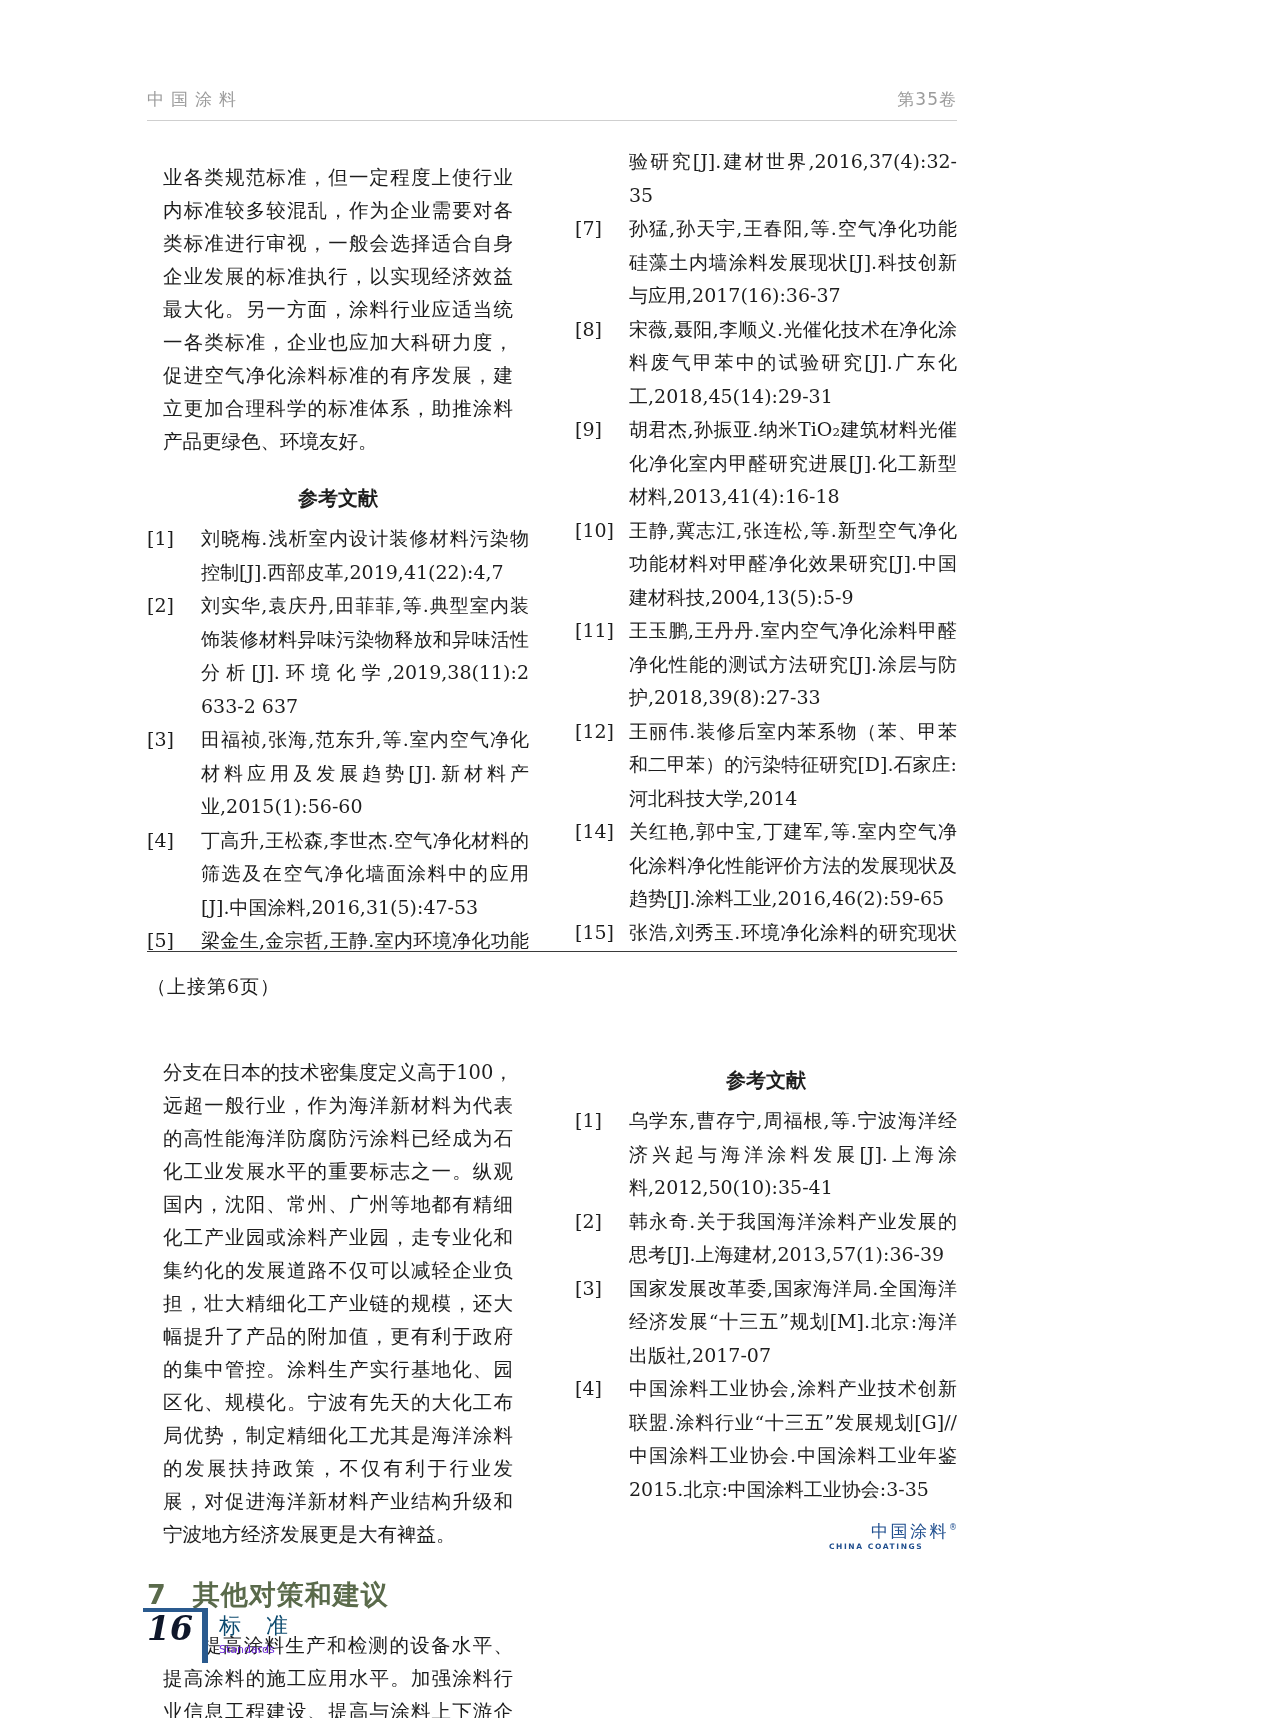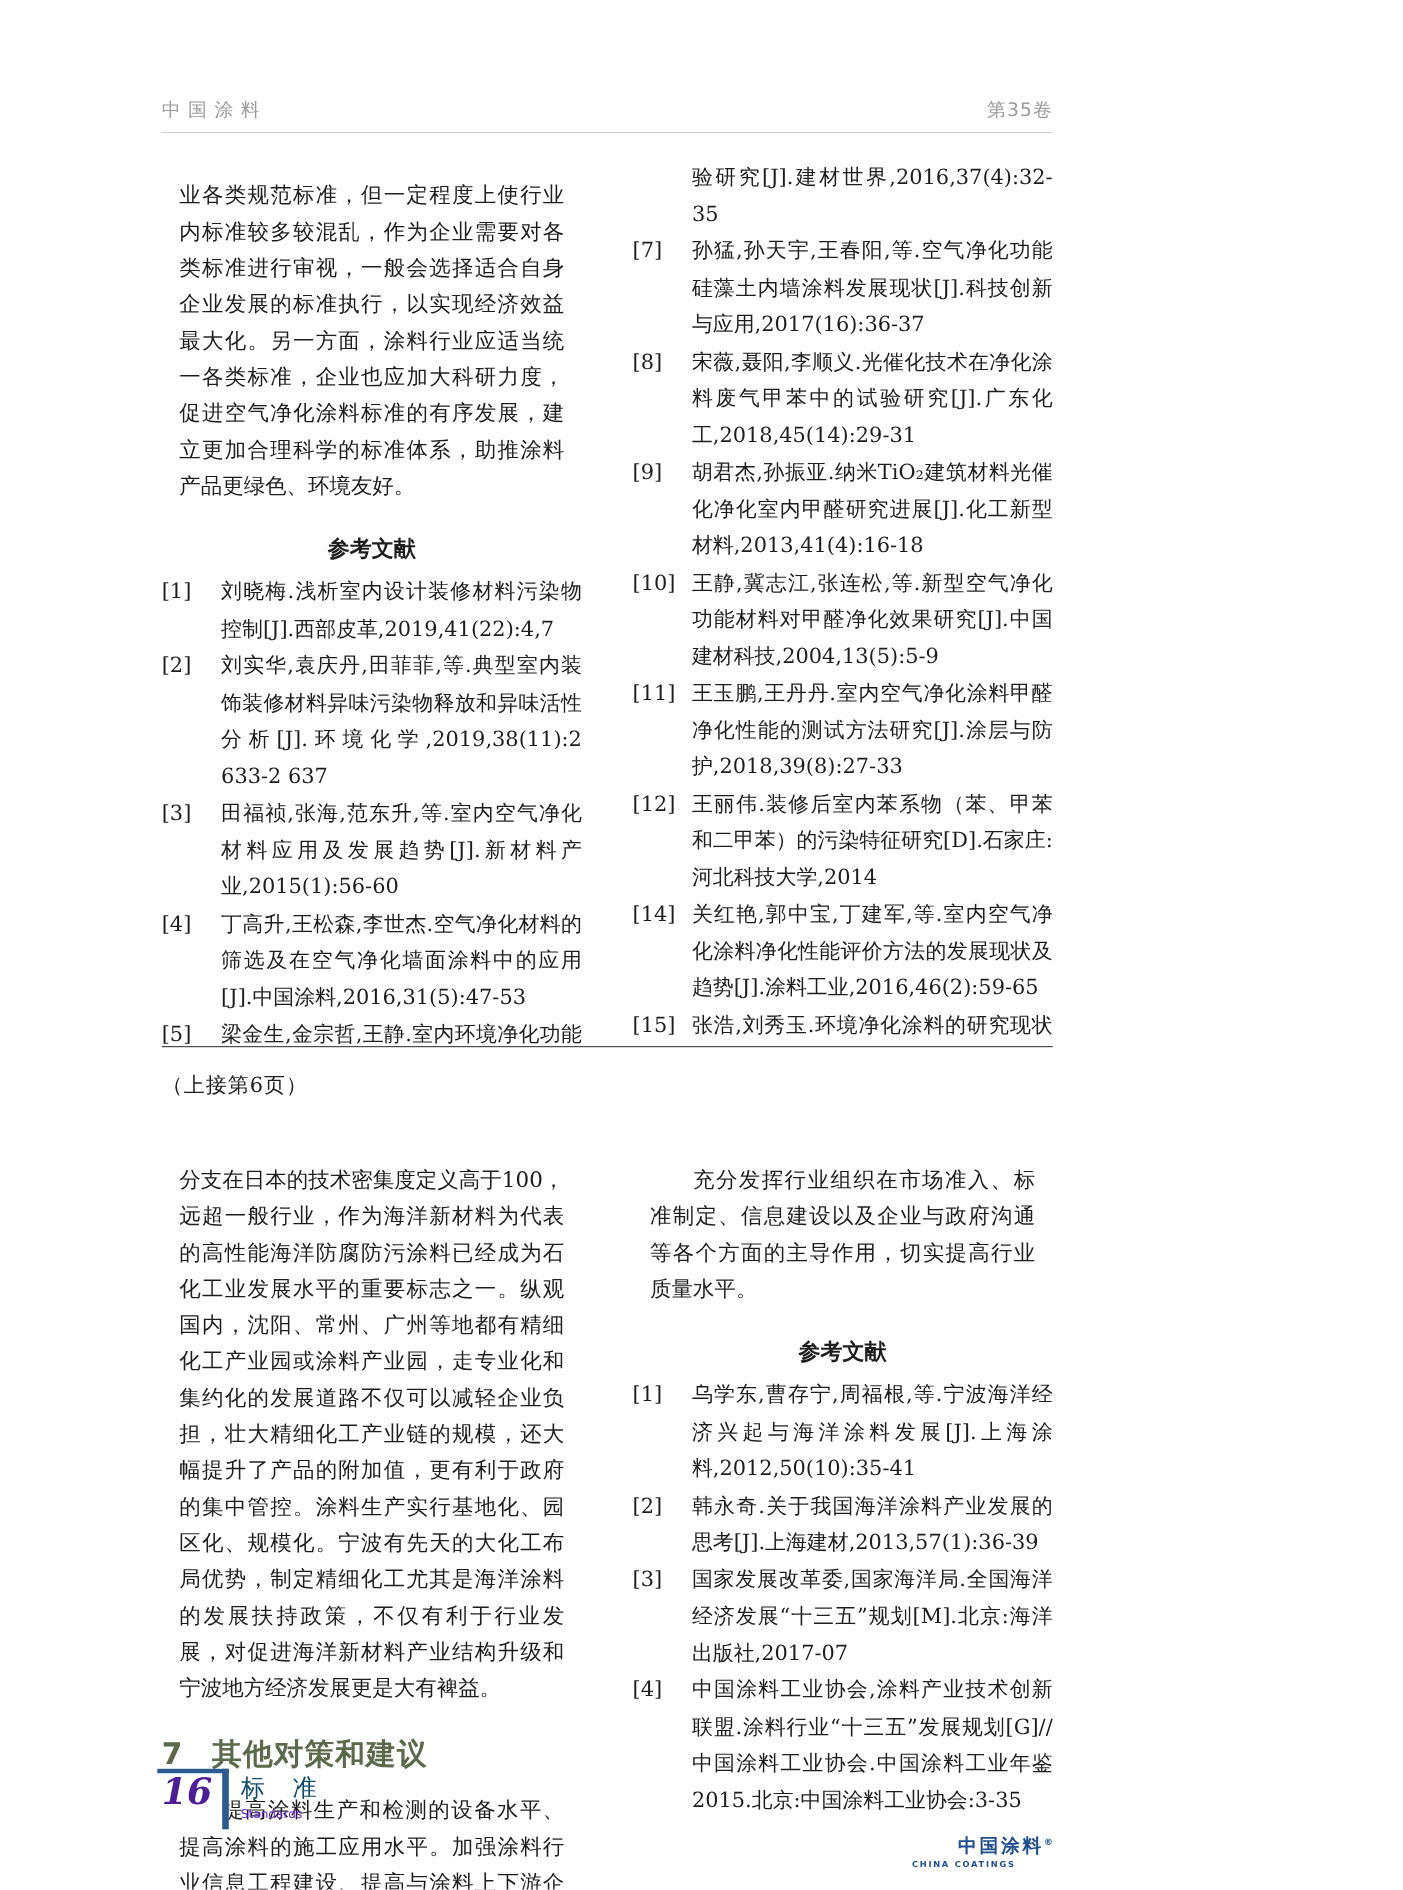--- a/index.html
+++ b/index.html
@@ -30,38 +30,38 @@
   .para { margin:16px; font-size:19.5px; line-height:33px; text-align:justify; }
   .para.indent { text-indent:2em; }
 
   .ref-title { margin:27px 0 10px; text-align:center; font-size:20px; font-weight:bold; }
   .ref { display:flex; font-size:19px; line-height:33.5px; }
   .rid { flex:0 0 54px; }
   .rtx { flex:1 1 auto; text-align:justify; min-width:0; }
 
   .logo-row { display:flex; justify-content:flex-end; margin-top:16px; }
   .logo { color:#1f4e8e; font-family:"DejaVu Sans","Liberation Sans",sans-serif; }
-  .logo-zh { font-size:17px; font-weight:bold; letter-spacing:2.5px; line-height:1.1;margin-left:42px; }
+  .logo-zh { font-size:17px; font-weight:normal; letter-spacing:2.5px; line-height:1.1;margin-left:42px; }
   .logo-mark { font-size:8px; vertical-align:super; letter-spacing:0; }
   .logo-en { font-size:7.5px; font-weight:bold; letter-spacing:1.6px; margin-top:1px; }
 
   .divider { border:none; border-top:1.5px solid #3a3a3a; margin:0; }
   .cont-note { margin:22px 0 0; font-size:19px; letter-spacing:1px; }
 
   .sec-heading {
     margin:26px 0 14px;
     font-family:"DejaVu Sans","Liberation Sans",sans-serif;
     font-size:27px; font-weight:bold; color:#5a6a4b; letter-spacing:1px;
   }
   .sec-num { margin-right:26px; }
 
   .pfooter { position:absolute; left:143px; top:1608px; display:flex; align-items:flex-start; }
   .pagenum-box { border-top:4px solid #2a5a8e; border-right:6px solid #2a5a8e; padding:0 9px 16px 4px; }
   .pnum {
-    font-style:italic; font-weight:bold; font-size:33px; color:#4c1d95;
+    font-style:italic; font-weight:bold; font-size:33px; color:#0f172a;
     line-height:1.05; font-family:"DejaVu Serif","Liberation Serif",serif;
   }
   .sect { margin-left:11px; padding-top:3px; font-family:"DejaVu Sans","Liberation Sans",sans-serif; }
   .sect-zh { font-size:22px; color:#0c4a6e; letter-spacing:9px; }
   .sect-en { font-size:11px; color:#6d28d9; margin-top:2px; }
 </style>
 </head>
 <body>
 
 <div class="page">
@@ -150,21 +150,20 @@
   <div class="cols bottom-cols">
     <div class="col">
       <p class="para">分支在日本的技术密集度定义高于100，远超一般行业，作为海洋新材料为代表的高性能海洋防腐防污涂料已经成为石化工业发展水平的重要标志之一。纵观国内，沈阳、常州、广州等地都有精细化工产业园或涂料产业园，走专业化和集约化的发展道路不仅可以减轻企业负担，壮大精细化工产业链的规模，还大幅提升了产品的附加值，更有利于政府的集中管控。涂料生产实行基地化、园区化、规模化。宁波有先天的大化工布局优势，制定精细化工尤其是海洋涂料的发展扶持政策，不仅有利于行业发展，对促进海洋新材料产业结构升级和宁波地方经济发展更是大有裨益。</p>
       <h2 class="sec-heading">
         <span class="sec-num">7</span><span>其他对策和建议</span>
       </h2>
       <p class="para indent">提高涂料生产和检测的设备水平、提高涂料的施工应用水平。加强涂料行业信息工程建设、提高与涂料上下游企业技术合作水平，建立联动机制。</p>
     </div>
 
     <div class="col">
-      <p class="para indent">充分发挥行业组织在市场准入、标准制定、信息建设以及企业与政府沟通等各个方面的主导作用，切实提高行业质量水平。</p>
       <h3 class="ref-title">参考文献</h3>
       <div class="ref">
         <span class="rid">[1]</span>
         <span class="rtx">乌学东,曹存宁,周福根,等.宁波海洋经济兴起与海洋涂料发展[J].上海涂料,2012,50(10):35-41</span>
       </div>
       <div class="ref">
         <span class="rid">[2]</span>
         <span class="rtx">韩永奇.关于我国海洋涂料产业发展的思考[J].上海建材,2013,57(1):36-39</span>
       </div>
       <div class="ref">

